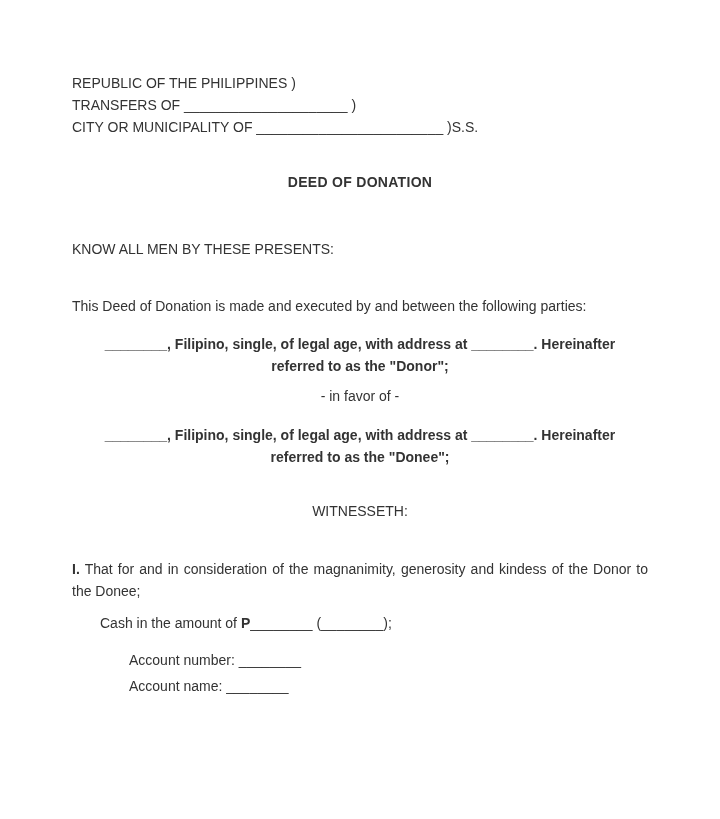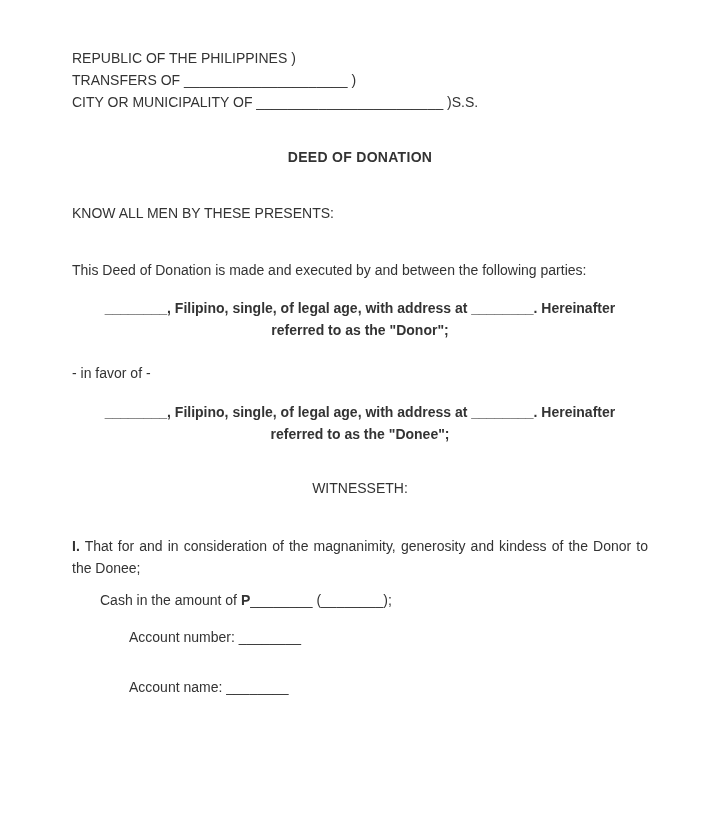--- a/index.html
+++ b/index.html
@@ -6,44 +6,44 @@
   .page {
     position: relative;
     width: 720px;
     height: 819px;
     box-sizing: border-box;
     background: #ffffff;
     color: #333333;
     font-family: "Liberation Sans", sans-serif;
     font-size: 14px;
     line-height: 22px;
-    padding: 47px 72px 0 72px;
+    padding: 72px 72px 0 72px;
     overflow: hidden;
   }
   .header-block div { white-space: nowrap; }
   .doc-title {
     text-align: center;
     font-weight: bold;
     margin-top: 33px;
     letter-spacing: 0.3px;
   }
-  .opening { margin-top: 34px; }
+  .opening { margin-top: 45px; }
   .intro { margin-top: 35px; }
   .party-block { text-align: center; font-weight: bold; }
   .donor-block { margin-top: 16px; }
-  .in-favor { margin-top: 21px; text-align: left; }
+  .in-favor { margin-top: 8px; text-align: center; }
   .donee-block { margin-top: 17px; }
   .witnesseth { margin-top: 32px; text-align: center; }
   .clause { text-align: justify; }
   .clause-1 { margin-top: 36px; }
   .clause-2 { margin-top: 13px; }
   .cash-line { margin-top: 10px; margin-left: 28px; }
   .deposit-line { margin-top: 15px; margin-left: 28px; }
   .account-number-line { margin-top: 15px; margin-left: 57px; }
-  .account-name-line { margin-top: 28px; margin-left: 57px; }
+  .account-name-line { margin-top: 4px; margin-left: 57px; }
   .bold { font-weight: bold; }
 </style>
 </head>
 <body>
 
 <div class="page">
 
   <div class="header-block">
     <div>
       <span>REPUBLIC OF THE PHILIPPINES )</span>

